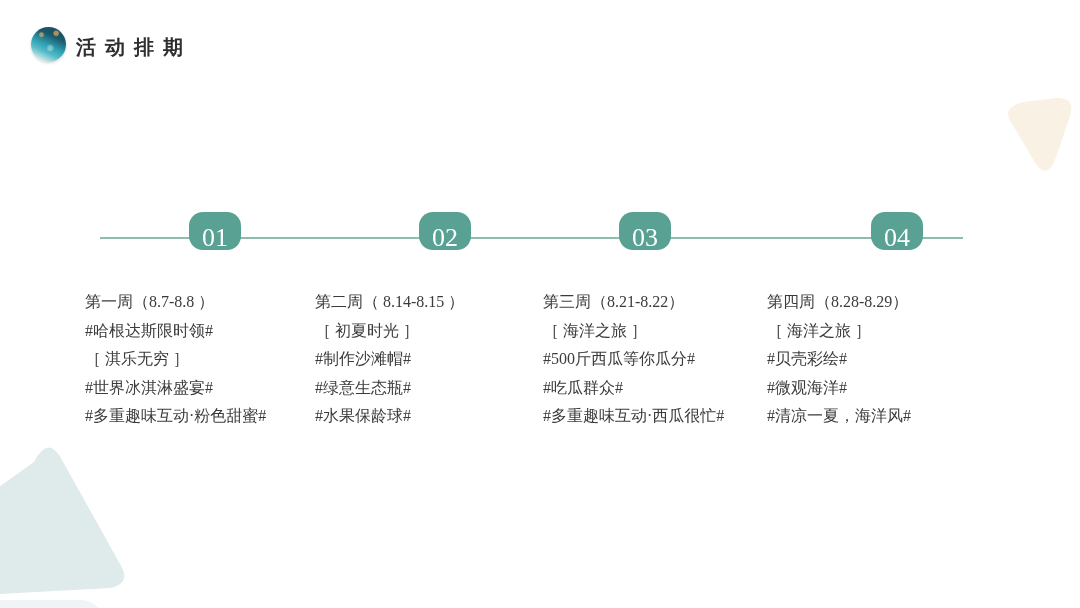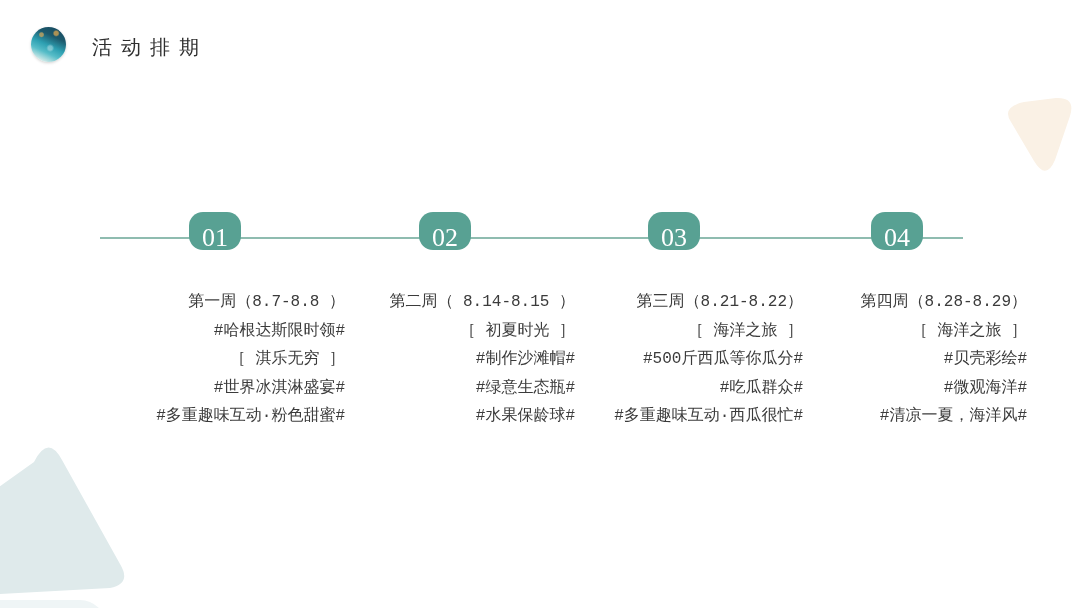--- a/index.html
+++ b/index.html
@@ -24,22 +24,22 @@
   .logo{
     position:absolute;left:31px;top:27px;width:35px;height:35px;border-radius:50%;
     background:
       radial-gradient(circle at 72% 18%, rgba(197,156,82,.85) 0 2px, rgba(197,156,82,0) 3.5px),
       radial-gradient(circle at 30% 22%, rgba(205,166,92,.75) 0 1.8px, rgba(205,166,92,0) 3px),
       radial-gradient(circle at 55% 60%, rgba(255,255,255,.35) 0 2px, rgba(255,255,255,0) 4px),
       linear-gradient(205deg,#16455C 0%,#1C5A6D 30%,#2EA0B2 52%,#57BDC8 68%,#D8ECEA 88%,#FFFFFF 100%);
     box-shadow:0 1px 3px rgba(0,0,0,.18);
   }
   .page-title{
-    position:absolute;left:92px;top:34px;
-    font-size:20px;font-weight:normal;letter-spacing:2px;
+    position:absolute;left:76px;top:34px;
+    font-size:20px;font-weight:bold;letter-spacing:2px;
     color:var(--title-dark);
   }
   
   .shape{position:absolute;pointer-events:none;}
   .shape-top-right{left:1000px;top:94px;}
   .shape-bottom-left{left:0px;top:438px;}
   .shape-bottom-sliver{
     left:-18px;top:600px;width:124px;height:34px;
     background:var(--mist-shape-light);
     border-radius:0 26px 0 0;
@@ -47,26 +47,26 @@
   
   .timeline-line{
     position:absolute;left:100px;top:237px;width:863px;height:1.5px;
     background:var(--line-teal);
   }
   .badge{
     position:absolute;top:212px;width:52px;height:38px;border-radius:14px;
     background:var(--accent-teal);
     color:#FFFFFF;font-size:26px;line-height:52px;text-align:center;
   }
-  .badge-1{left:189px;} .badge-2{left:419px;} .badge-3{left:648px;font-family:Liberation Serif, serif;} .badge-4{left:871px;}
+  .badge-1{left:189px;} .badge-2{left:419px;} .badge-3{left:619px;font-family:Liberation Serif, serif;} .badge-4{left:871px;}
   
   .col{
     position:absolute;top:288px;width:260px;
-    text-align:right;color:var(--text-dark);
-    font-size:16px;line-height:28.6px;font-family:Liberation Mono, monospace;
+    text-align:left;color:var(--text-dark);
+    font-size:16px;line-height:28.6px;
   }
   .col-1{left:85px;} .col-2{left:315px;} .col-3{left:543px;} .col-4{left:767px;}
   .col .line{white-space:nowrap;}
 </style>
 </head>
 <body>
 
 <div class="logo"></div>
 <div class="page-title">活 动 排 期</div>
 

